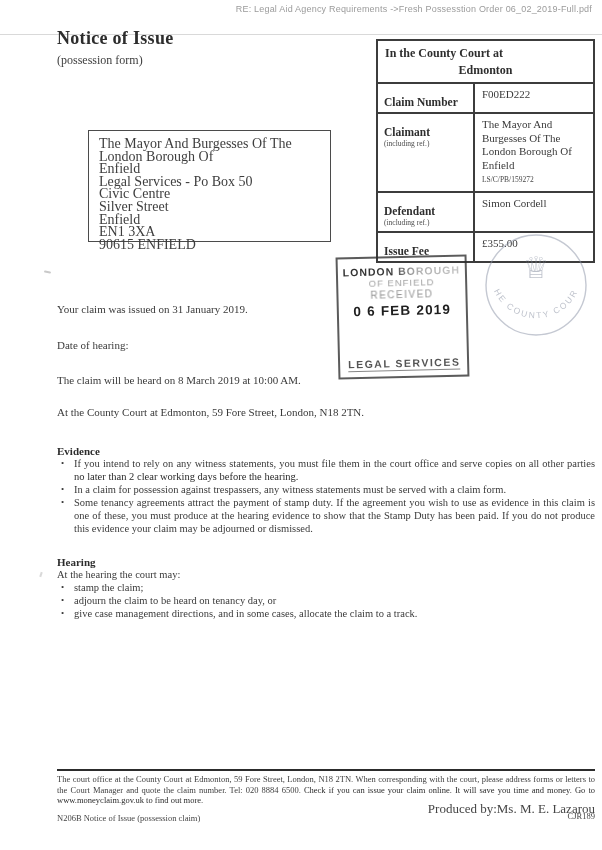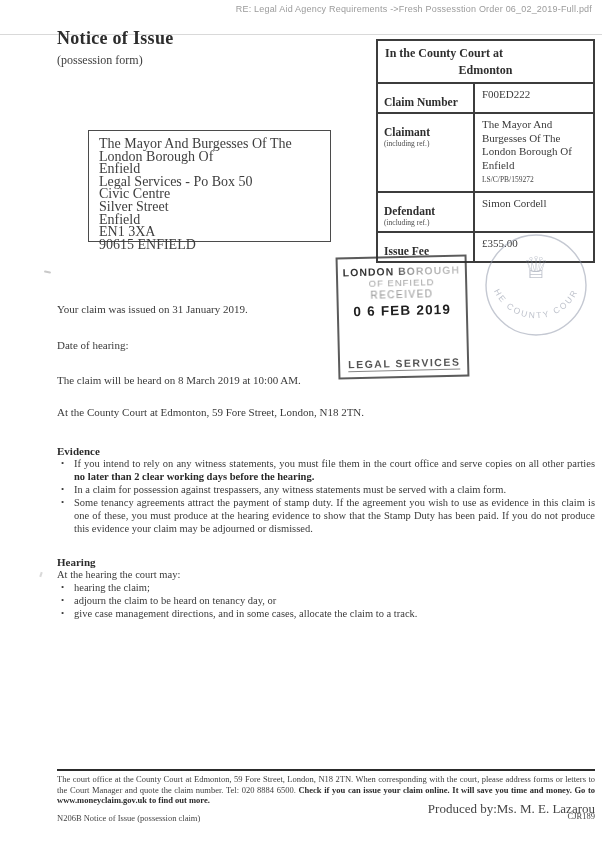--- a/index.html
+++ b/index.html
@@ -74,21 +74,21 @@
   
   .section { position:absolute; left:57px; width:538px; }
   .sec-evidence { top:445px; }
   .sec-hearing  { top:556px; }
   .sec-heading { font-weight:bold; font-size:11px; color:#2c2c2c; }
   .sec-intro { font-size:10.5px; line-height:13px; color:#3a3a3a; }
   ul.bullets { list-style:none; }
   ul.bullets li { position:relative; padding-left:17px; font-size:10.5px; line-height:13px; color:#3a3a3a; }
   .justified li { text-align:justify; }
   ul.bullets li::before { content:"•"; position:absolute; left:4px; top:0; font-size:9px; color:#3a3a3a; }
-  .bold-seg { font-weight:bold; color:#2a2a2a; }
+  .bold-seg { font-weight:normal; color:#2a2a2a; }
 
   
   .footer-rule { position:absolute; left:57px; top:769px; width:538px; height:2px; background:#2c2c2c; }
   .footer-text { position:absolute; left:57px; top:774px; width:538px; font-size:8.5px; line-height:10.6px; text-align:justify; color:#3e3e3e; }
   .produced-by { position:absolute; right:7px; top:801px; font-size:13px; color:#454545; }
   .form-ref { position:absolute; left:57px; top:813px; font-size:8.5px; color:#454545; }
   .form-code { position:absolute; right:7px; top:811px; font-size:8.5px; color:#454545; }
 
   
   .artifact { position:absolute; background:#c9c9c9; }
@@ -180,21 +180,21 @@
       <li><span>If you intend to rely on any witness statements, you must file them in the court office and serve copies on all other parties </span><span class="bold-seg">no later than 2 clear working days before the hearing.</span></li>
       <li><span>In a claim for possession against trespassers, any witness statements must be served with a claim form.</span></li>
       <li><span>Some tenancy agreements attract the payment of stamp duty. If the agreement you wish to use as evidence in this claim is one of these, you must produce at the hearing evidence to show that the Stamp Duty has been paid. If you do not produce this evidence your claim may be adjourned or dismissed.</span></li>
     </ul>
   </div>
 
   <div class="section sec-hearing">
     <div class="sec-heading">Hearing</div>
     <div class="sec-intro">At the hearing the court may:</div>
     <ul class="bullets">
-      <li>hearing the claim;</li>
+      <li>stamp the claim;</li>
       <li>adjourn the claim to be heard on tenancy day, or</li>
       <li>give case management directions, and in some cases, allocate the claim to a track.</li>
     </ul>
   </div>
 
   <div class="footer-rule"></div>
   <div class="footer-text">
     <span>The court office at the County Court at Edmonton, 59 Fore Street, London, N18 2TN. When corresponding with the court, please address forms or letters to the Court Manager and quote the claim number. Tel: 020 8884 6500. </span><span class="bold-seg">Check if you can issue your claim online. It will save you time and money. Go to www.moneyclaim.gov.uk to find out more.</span>
   </div>
   <div class="produced-by">Produced by:Ms. M. E. Lazarou</div>

